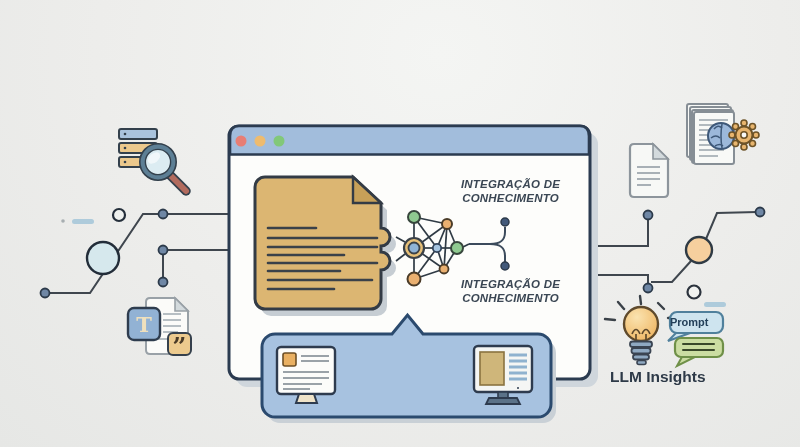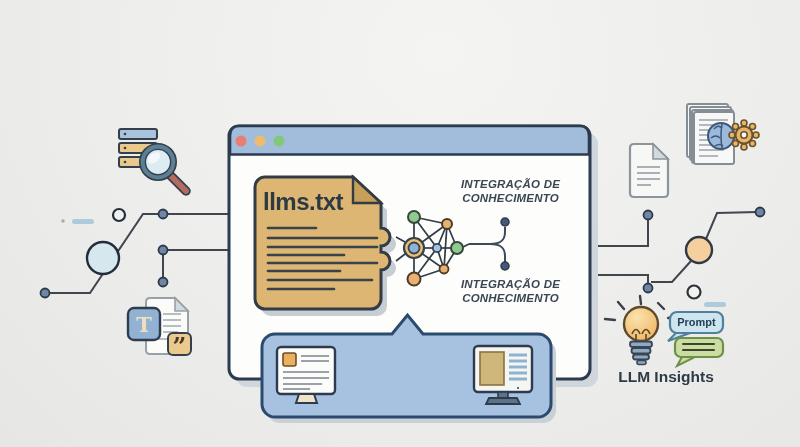--- a/index.html
+++ b/index.html
@@ -13,23 +13,23 @@
   .llms-title{left:263px;top:188px;width:110px;font-weight:700;font-size:24px;
     color:#2d3943;letter-spacing:-0.5px;}
   .integ{width:127px;text-align:center;font-weight:700;font-size:11.5px;
     line-height:14px;color:#3b4754;letter-spacing:0.2px;font-style:italic;}
   .integ-top{left:447px;top:177px;}
   .integ-bottom{left:447px;top:277px;}
   .llm-label{left:357px;top:349px;width:100px;text-align:center;
     font-weight:800;font-size:33px;color:#47597b;letter-spacing:1px;}
   .training-label{left:664px;top:168px;width:100px;text-align:center;
     font-weight:600;font-size:14.5px;line-height:16.5px;color:#3a4654;}
-  .prompt-label{left:670px;top:316px;width:53px;text-align:center;
+  .prompt-label{left:670px;top:316px;width:53px;text-align:left;
     font-weight:600;font-size:11px;color:#24415a;}
-  .insights-label{left:610px;top:368px;width:112px;text-align:center;
+  .insights-label{left:610px;top:368px;width:112px;
     font-weight:600;font-size:15.5px;color:#2e3a48;}
 </style>
 </head>
 <body>
 
 <div id="stage">
 <svg id="art" width="800" height="447" viewBox="0 0 800 447">
   <defs>
     <radialGradient id="bulbGrad" cx="38%" cy="30%" r="80%">
       <stop offset="0%" stop-color="#fae3b0"></stop>
@@ -275,21 +275,20 @@
         <line x1="509" y1="373" x2="527" y2="373"></line>
         <line x1="509" y1="379" x2="527" y2="379"></line>
       </g>
       <circle cx="518" cy="388" r="1" fill="#2e3b4e"></circle>
       <rect x="498" y="392" width="10" height="6" fill="#5b7288" stroke="#2e3b4e" stroke-width="1.6"></rect>
       <path d="M 489,398 H 517 L 520,404 H 486 Z" fill="#5b7288" stroke="#2e3b4e" stroke-width="1.8"></path>
     </g>
   </g>
 </svg>
 
-<div class="overlay llms-title">llms.txt</div>
 
 <div class="overlay integ integ-top">
   <div>INTEGRAÇÃO DE</div>
   <div>CONHECIMENTO</div>
 </div>
 
 <div class="overlay integ integ-bottom">
   <div>INTEGRAÇÃO DE</div>
   <div>CONHECIMENTO</div>
 </div>

